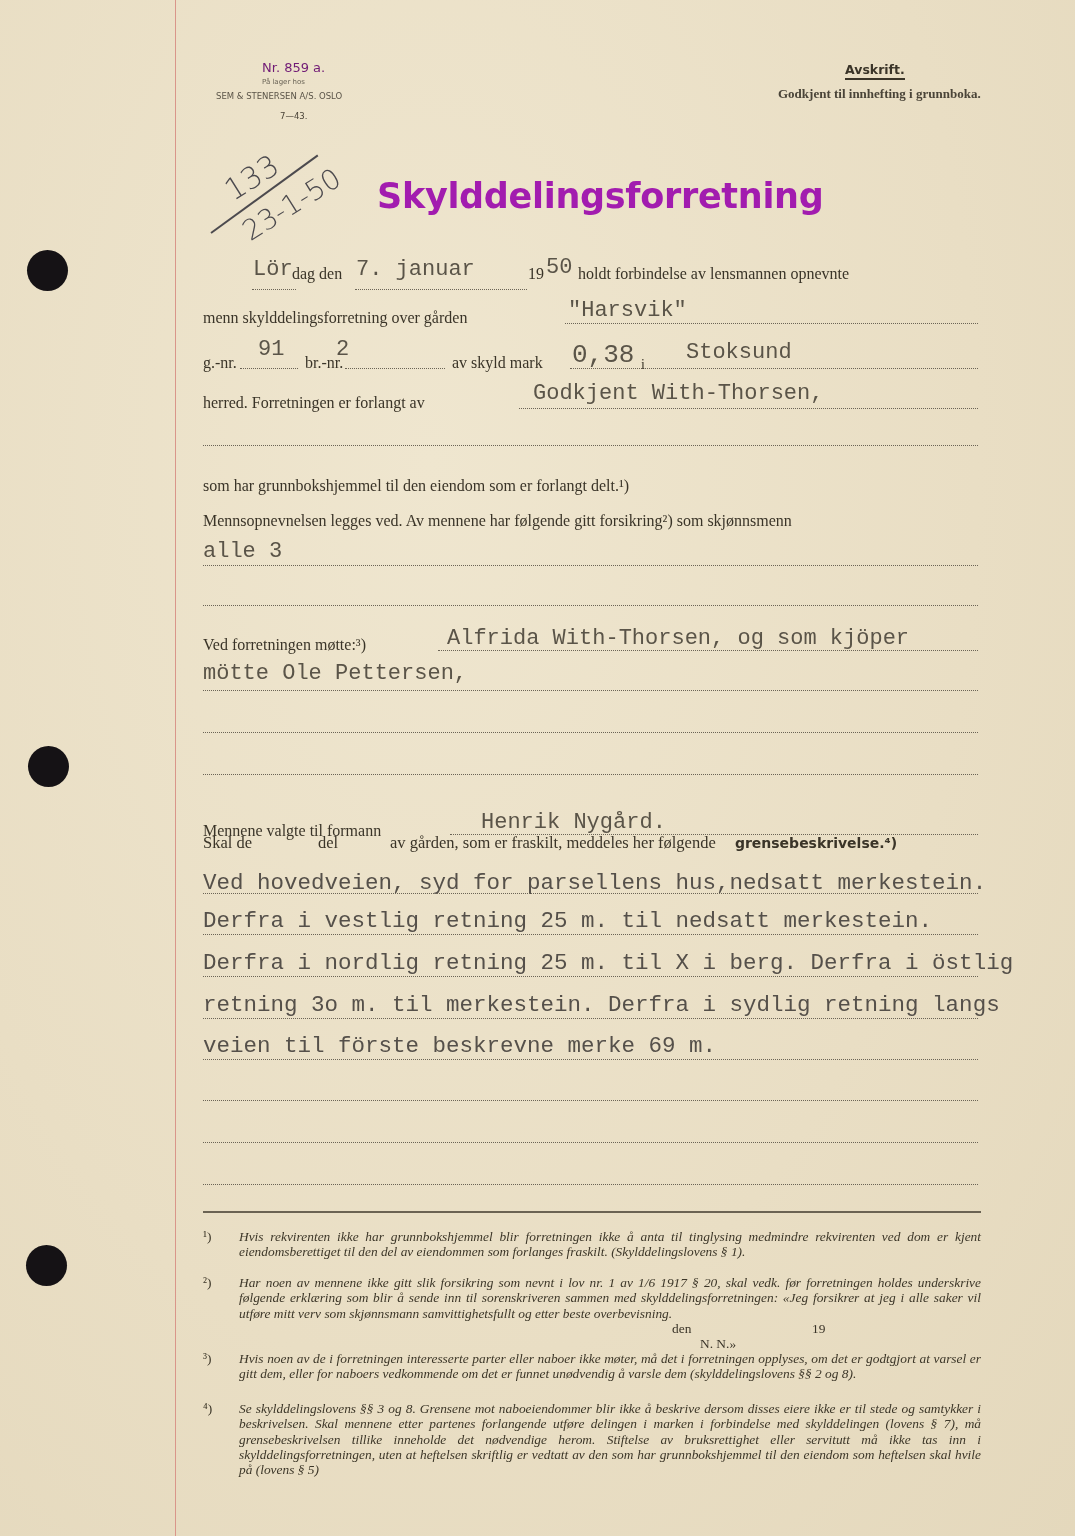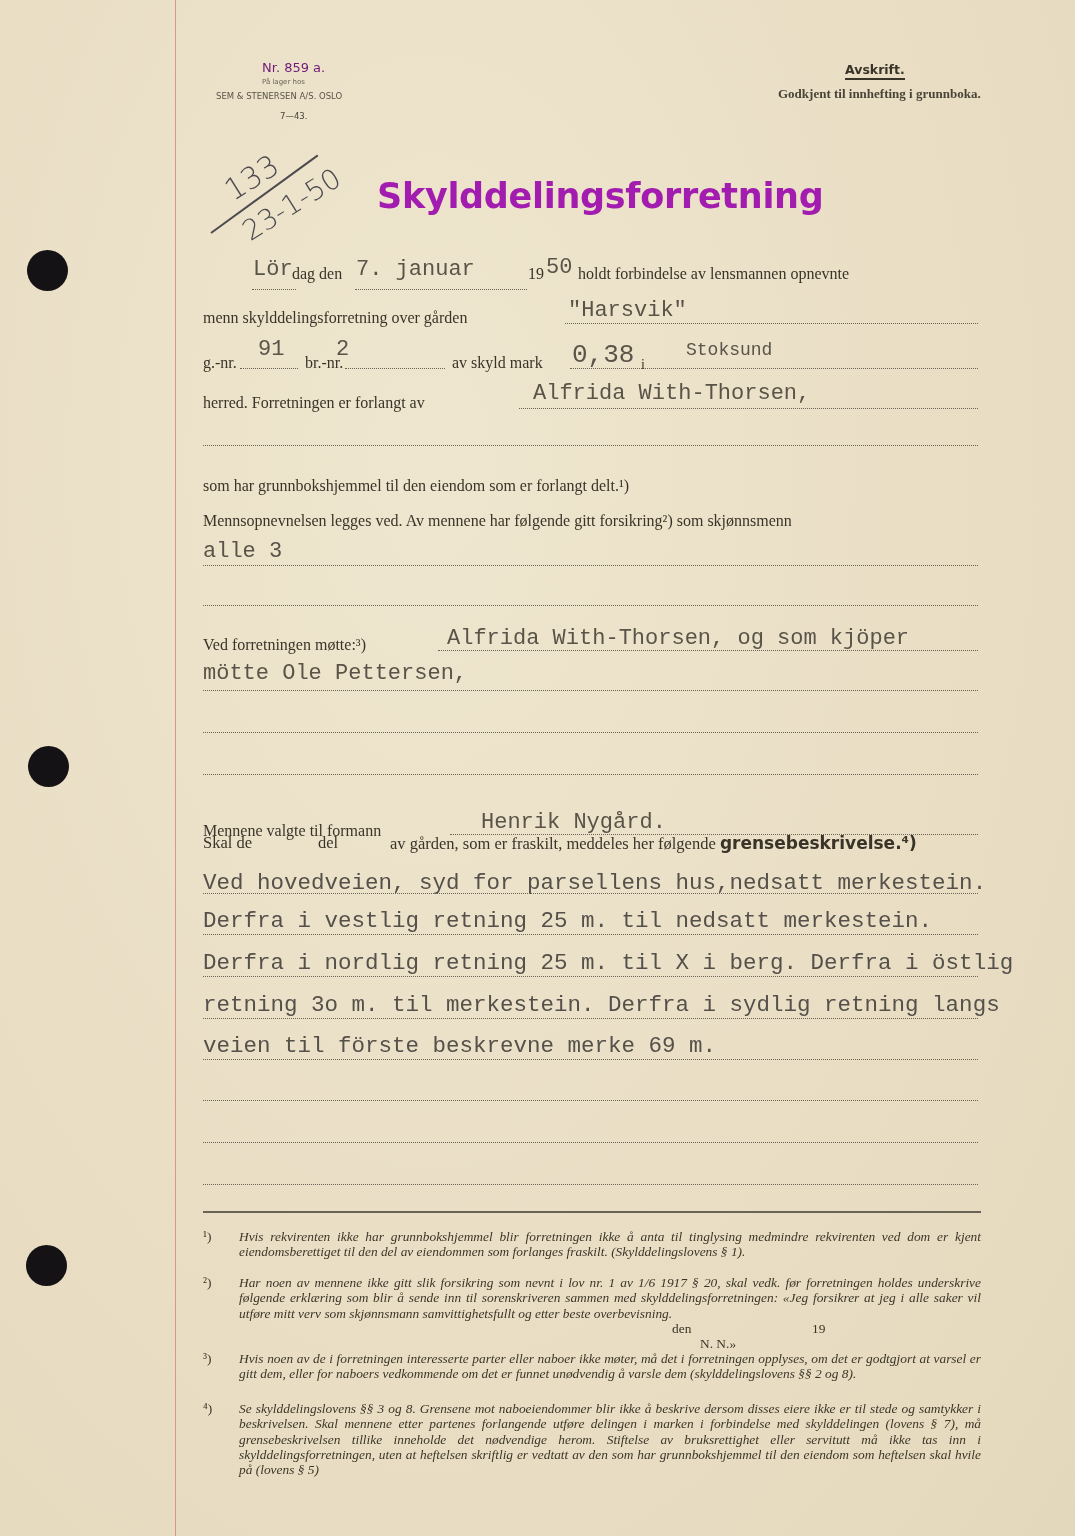--- a/index.html
+++ b/index.html
@@ -62,25 +62,25 @@
 <div class="abs" style="left:203px;top:354px;font-size:16px;">g.-nr.</div>
 <div class="dots" style="left:240px;top:368px;width:58px;"></div>
 <div class="abs tw" style="left:258px;top:337px;font-size:22px;">91</div>
 <div class="abs" style="left:305px;top:354px;font-size:16px;">br.-nr.</div>
 <div class="dots" style="left:345px;top:368px;width:100px;"></div>
 <div class="abs tw" style="left:336px;top:337px;font-size:22px;">2</div>
 <div class="abs" style="left:452px;top:354px;font-size:16px;">av skyld mark</div>
 <div class="dots" style="left:570px;top:368px;width:408px;"></div>
 <div class="abs tw" style="left:572px;top:340px;font-size:26px;">0,38</div>
 <div class="abs" style="left:641px;top:357px;font-size:14px;">i</div>
-<div class="abs tw" style="left:686px;top:340px;font-size:18px;">Stoksund</div>
+<div class="abs tw" style="left:686px;top:340px;font-size:22px;">Stoksund</div>
 
 <div class="abs" style="left:203px;top:394px;font-size:16px;">herred.  Forretningen er forlangt av</div>
 <div class="dots" style="left:519px;top:408px;width:459px;"></div>
-<div class="abs tw" style="left:533px;top:381px;font-size:22px;">Alfrida With-Thorsen,</div>
+<div class="abs tw" style="left:533px;top:381px;font-size:22px;">Godkjent With-Thorsen,</div>
 
 <div class="dots" style="left:203px;top:445px;width:775px;"></div>
 
 <div class="abs" style="left:203px;top:477px;font-size:16px;">som har grunnbokshjemmel til den eiendom som er forlangt delt.¹)</div>
 <div class="abs" style="left:203px;top:512px;font-size:16px;">Mennsopnevnelsen legges ved.  Av mennene har følgende gitt forsikring²) som skjønnsmenn</div>
 <div class="abs tw" style="left:203px;top:539px;font-size:22px;">alle 3</div>
 <div class="dots" style="left:203px;top:565px;width:775px;"></div>
 <div class="dots" style="left:203px;top:605px;width:775px;"></div>
 
 <div class="abs" style="left:203px;top:636px;font-size:16px;">Ved forretningen møtte:³)</div>
@@ -90,21 +90,21 @@
 <div class="dots" style="left:203px;top:690px;width:775px;"></div>
 <div class="dots" style="left:203px;top:732px;width:775px;"></div>
 <div class="dots" style="left:203px;top:774px;width:775px;"></div>
 
 <div class="abs" style="left:203px;top:822px;font-size:16px;">Mennene valgte til formann</div>
 <div class="dots" style="left:450px;top:834px;width:528px;"></div>
 <div class="abs tw" style="left:481px;top:810px;font-size:22px;">Henrik Nygård.</div>
 
 <div class="abs" style="left:203px;top:832px;font-size:16.5px;top:833px;">Skal de</div>
 <div class="abs" style="left:318px;top:833px;font-size:16.5px;">del</div>
-<div class="abs" style="left:390px;top:833px;font-size:16.5px;"><span>av gården, som er fraskilt, meddeles her følgende</span> <b class="sans" style="font-size:17px;">grensebeskrivelse.⁴)</b></div>
+<div class="abs" style="left:390px;top:833px;font-size:16.5px;"><span>av gården, som er fraskilt, meddeles her følgende</span> <b class="sans" style="font-size:14px;margin-left:15px;">grensebeskrivelse.⁴)</b></div>
 
 <div class="abs tw" style="left:203px;top:870px;font-size:22.5px;color:#55504a;">Ved hovedveien, syd for parsellens hus,nedsatt merkestein.</div>
 <div class="dots" style="left:203px;top:893px;width:775px;"></div>
 <div class="abs tw" style="left:203px;top:908px;font-size:22.5px;color:#55504a;">Derfra i vestlig retning 25 m. til nedsatt merkestein.</div>
 <div class="dots" style="left:203px;top:934px;width:775px;"></div>
 <div class="abs tw" style="left:203px;top:950px;font-size:22.5px;color:#55504a;">Derfra i nordlig retning 25 m. til X i berg. Derfra i östlig</div>
 <div class="dots" style="left:203px;top:976px;width:775px;"></div>
 <div class="abs tw" style="left:203px;top:992px;font-size:22.5px;color:#55504a;">retning 3o m. til merkestein. Derfra i sydlig retning langs</div>
 <div class="dots" style="left:203px;top:1018px;width:775px;"></div>
 <div class="abs tw" style="left:203px;top:1033px;font-size:22.5px;color:#55504a;">veien til förste beskrevne merke 69 m.</div>

